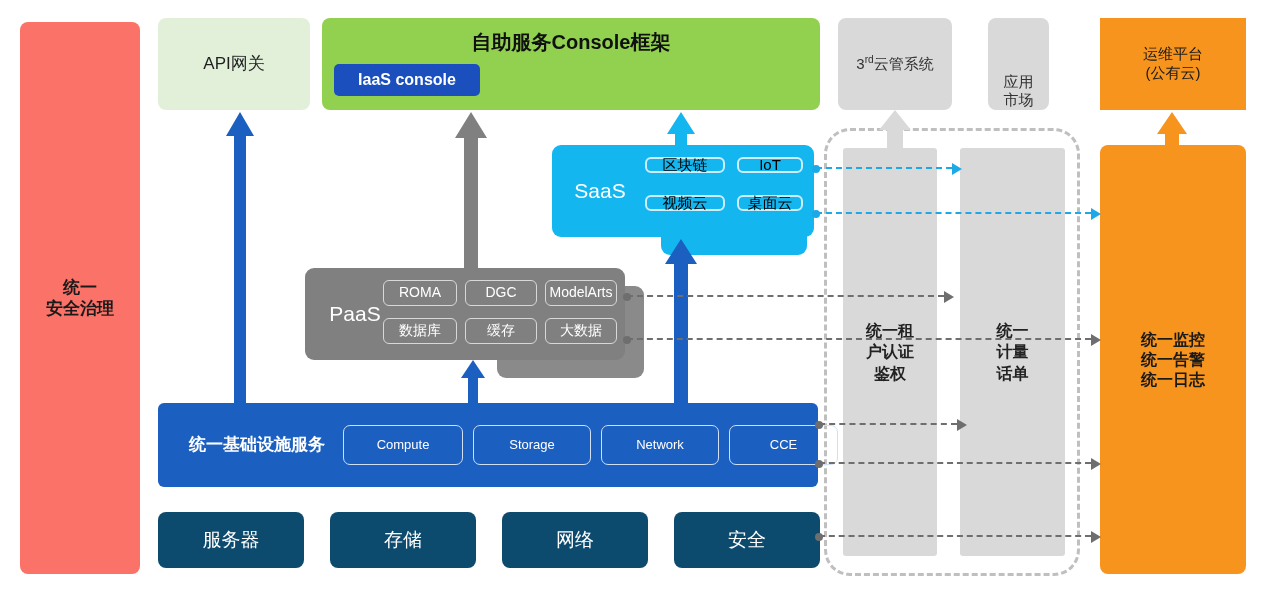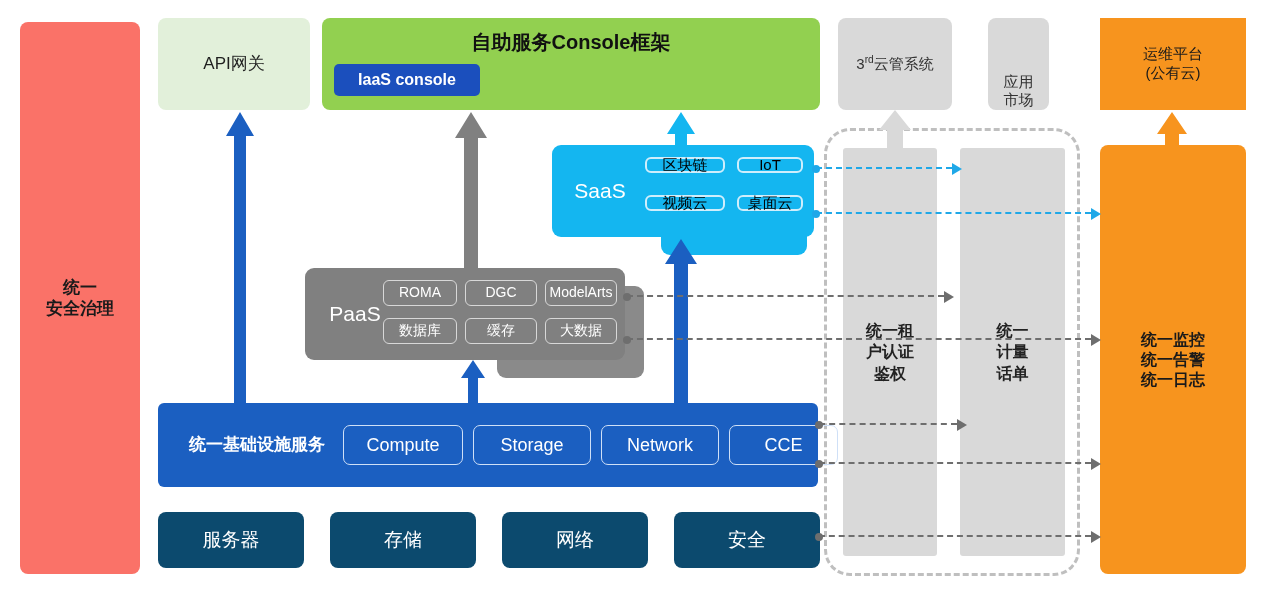--- a/index.html
+++ b/index.html
@@ -52,21 +52,21 @@
   .ptag.p1{left:78px;top:12px;width:74px;}
   .ptag.p2{left:160px;top:12px;width:72px;}
   .ptag.p3{left:240px;top:12px;width:72px;}
   .ptag.p4{left:78px;top:50px;width:74px;}
   .ptag.p5{left:160px;top:50px;width:72px;}
   .ptag.p6{left:240px;top:50px;width:72px;}
 
   
   .infra{left:158px;top:403px;width:660px;height:84px;background:#1b5fc1;border-radius:6px;}
   .infra-label{left:14px;top:26px;width:170px;height:32px;color:#fff;font-size:17px;font-weight:600;}
-  .itag{top:22px;height:40px;border-radius:7px;border:1.7px solid #cfe0f7;color:#fff;font-size:18px;}
+  .itag{top:22px;height:40px;border-radius:7px;border:1.7px solid #cfe0f7;color:#fff;font-size:13px;}
   .itag.i1{left:185px;width:120px;}
   .itag.i2{left:315px;width:118px;}
   .itag.i3{left:443px;width:118px;}
   .itag.i4{left:571px;width:109px;}
 
   
   .res{top:512px;height:56px;background:#0c4a6e;border-radius:8px;color:#fff;font-size:19px;}
   .res.r1{left:158px;width:146px;}
   .res.r2{left:330px;width:146px;}
   .res.r3{left:502px;width:146px;}

